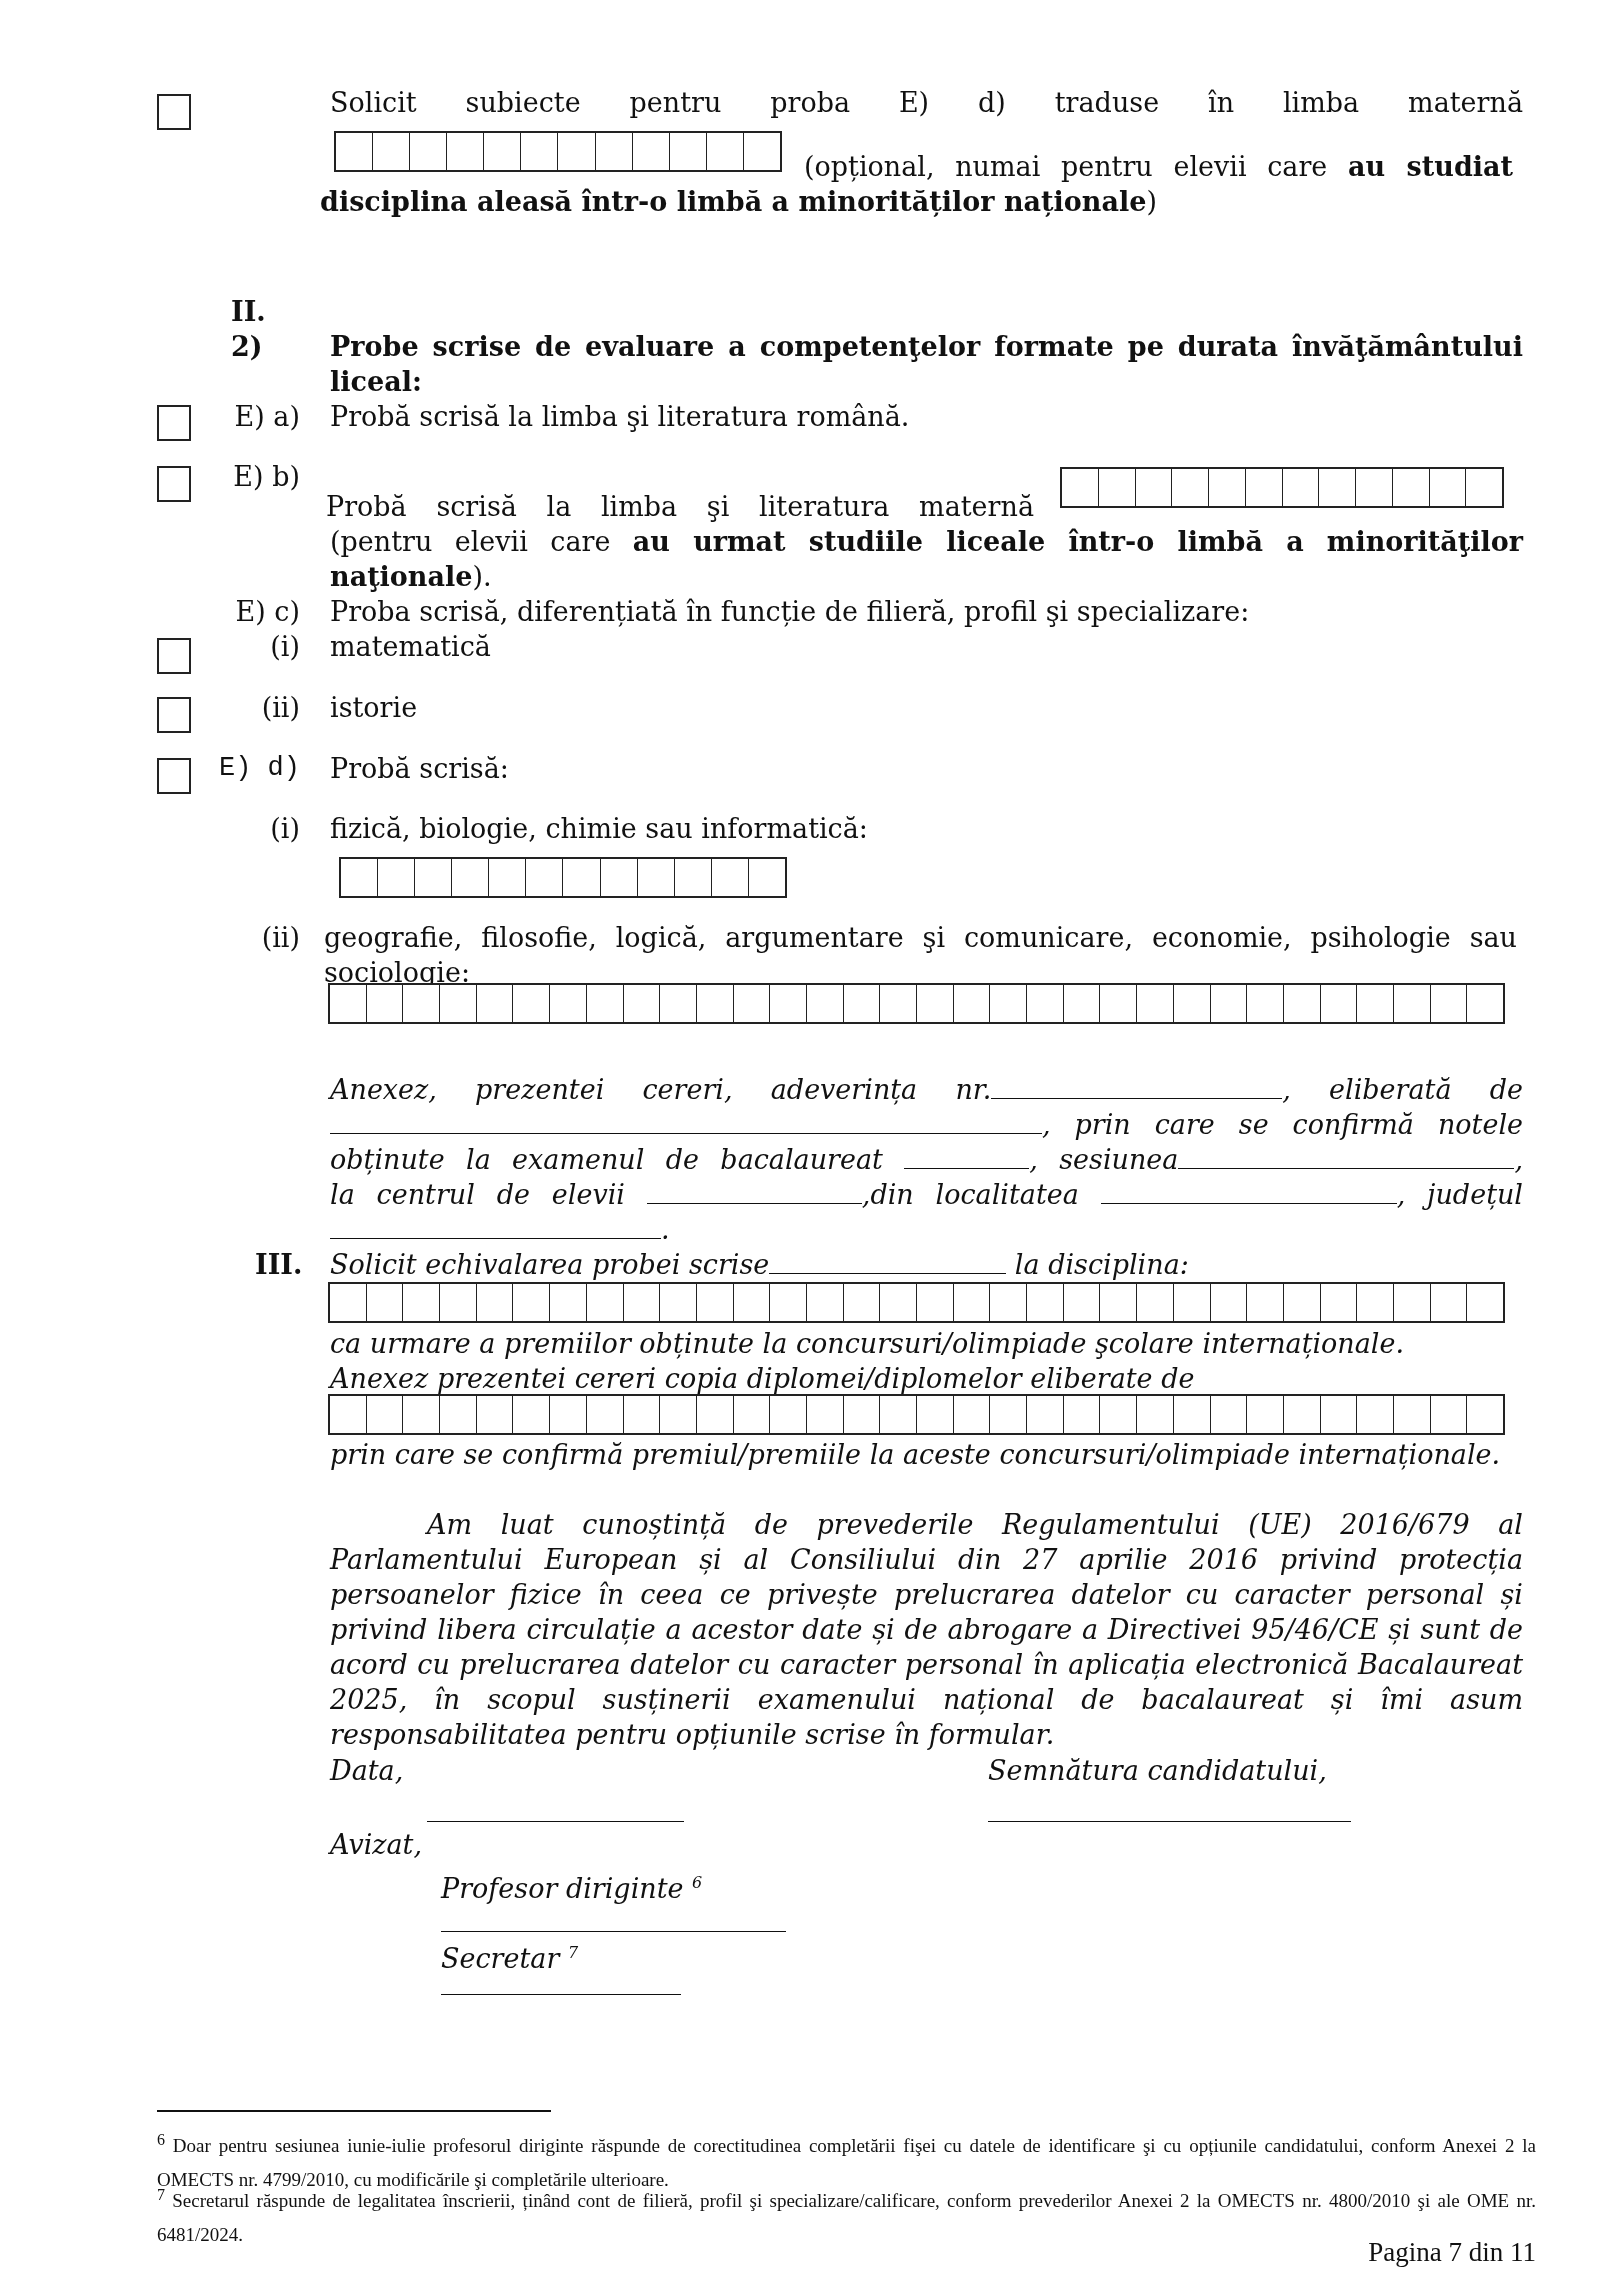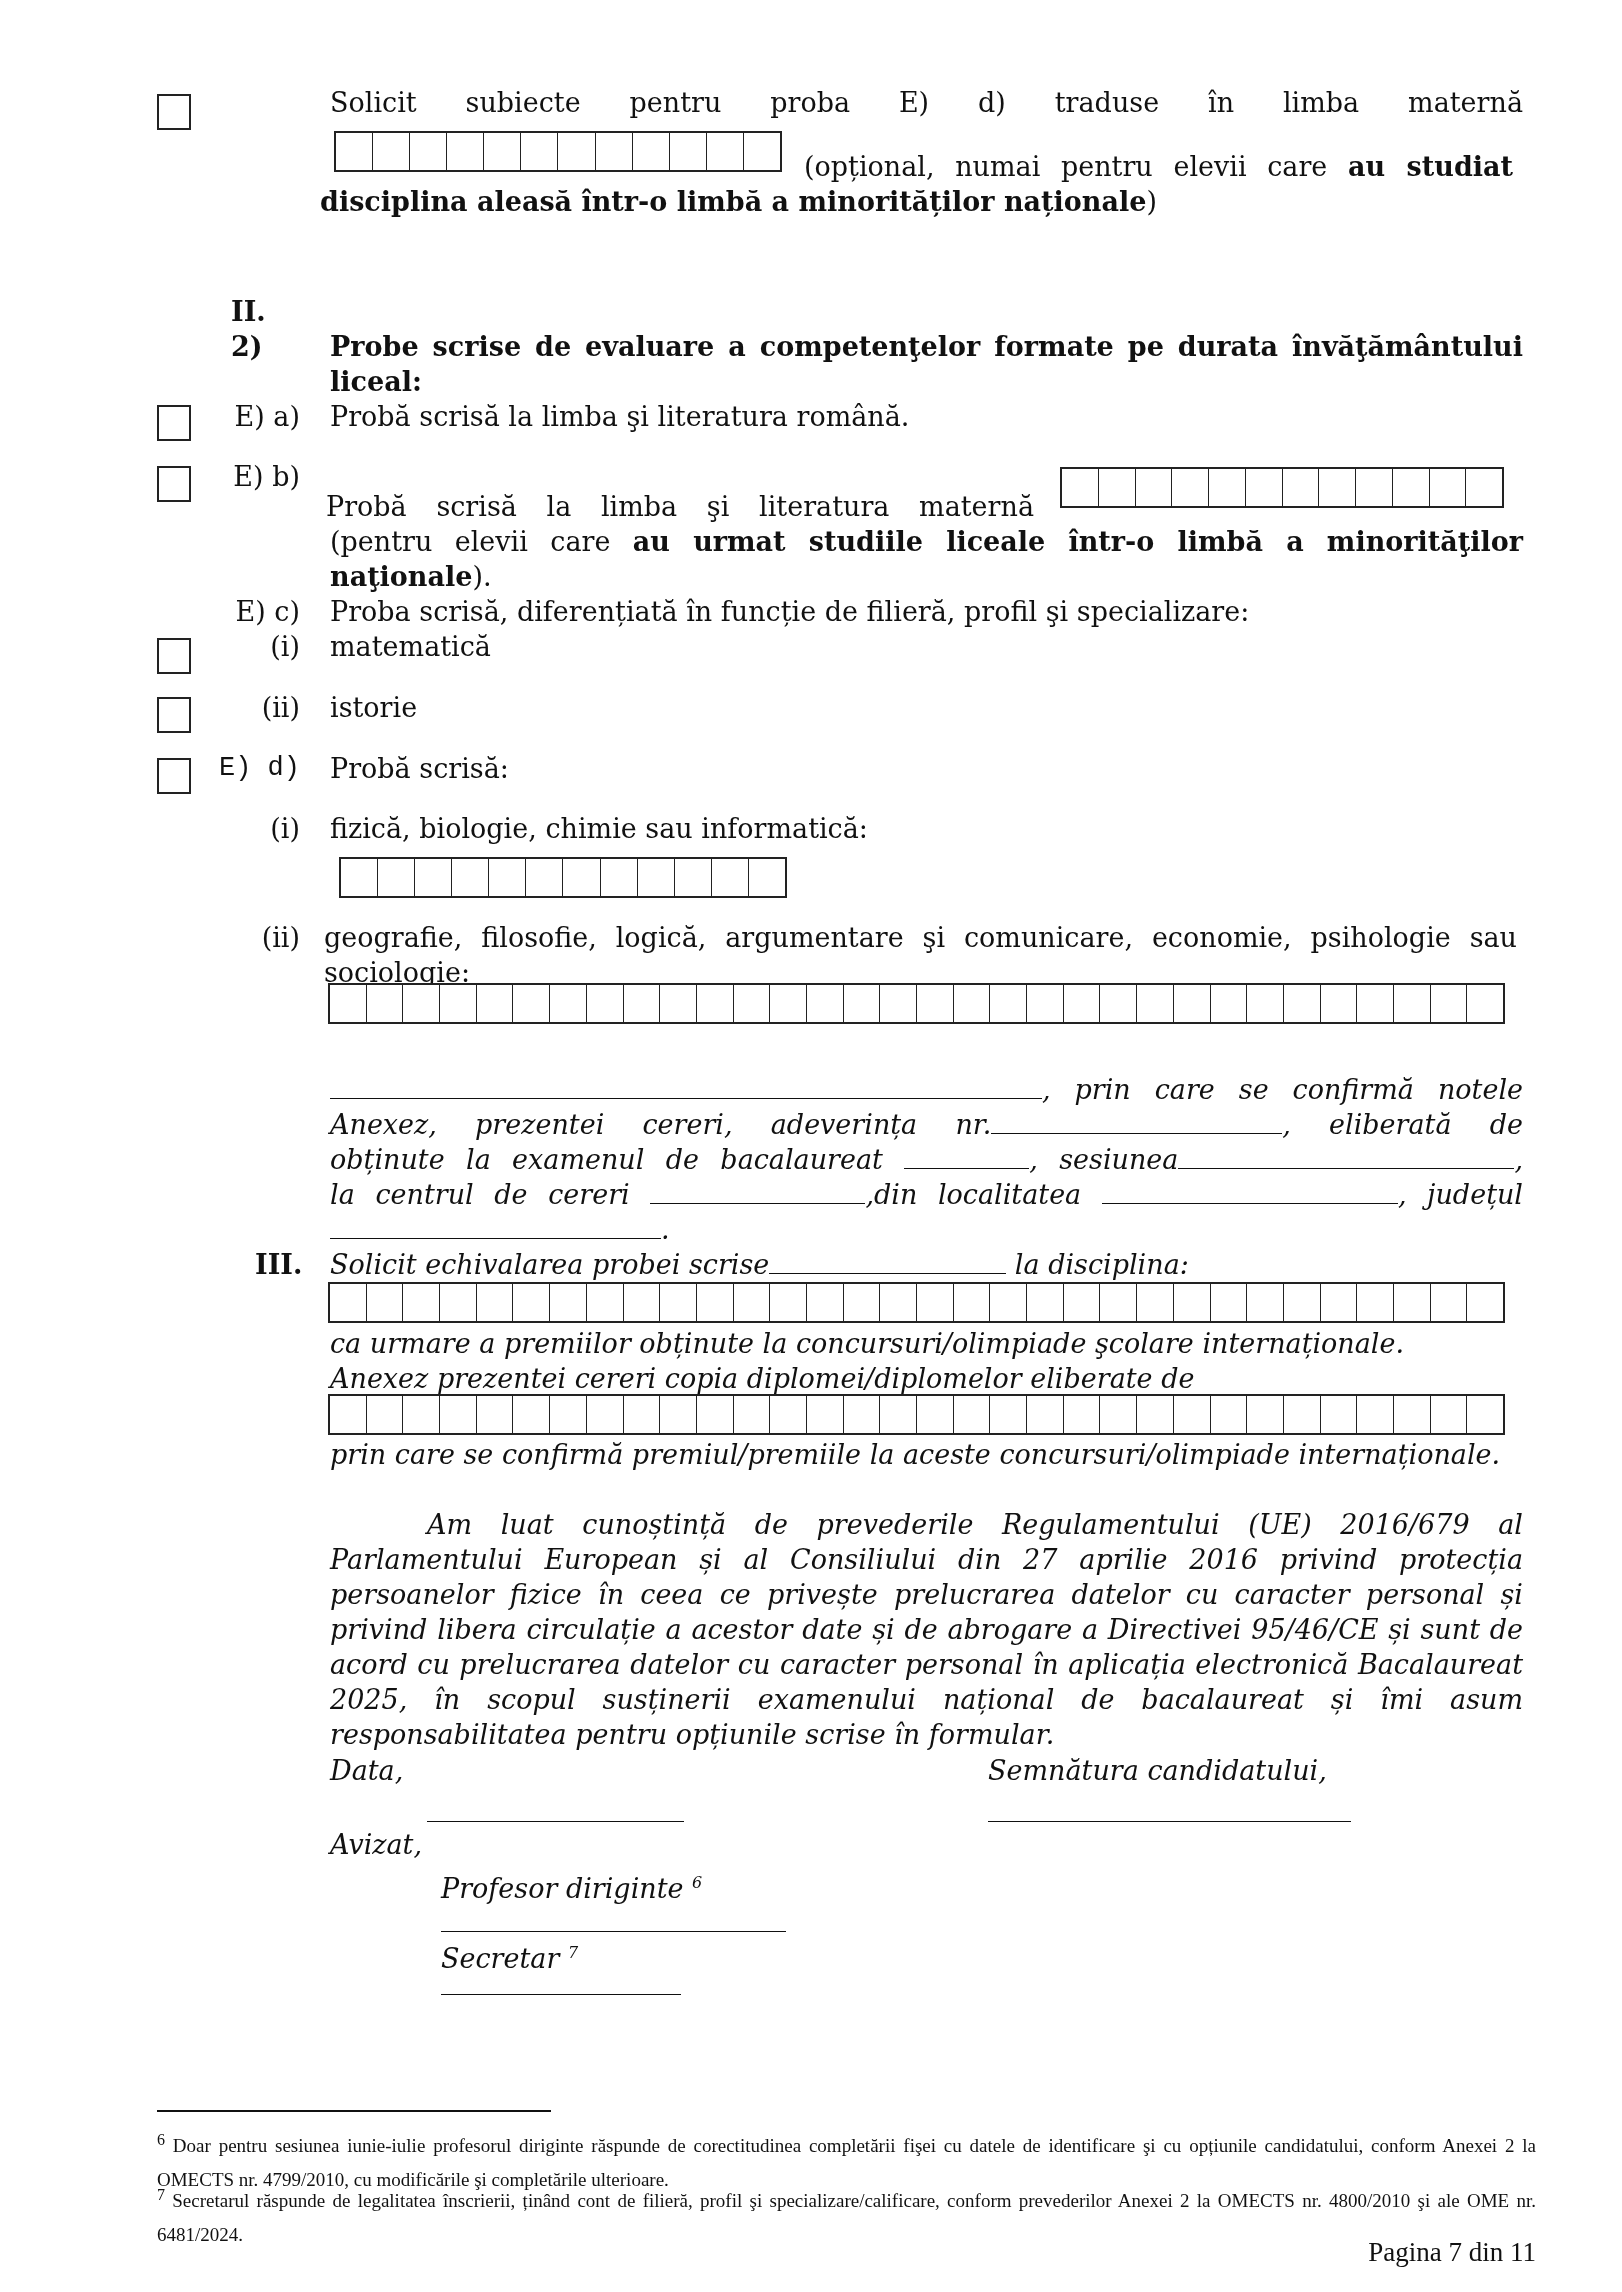--- a/index.html
+++ b/index.html
@@ -138,30 +138,30 @@
     <span></span>
     <span></span>
     <span></span>
     <span></span>
     <span></span>
     <span></span>
   </div>
 
 <div class="abs txt i" style="left:330px;top:1072px;width:1193px;">
   <div class="just">
+    <span>Anexez, prezentei cereri, adeverința nr.</span><span class="ul" style="width:291px;"></span><span>, eliberată de</span>
+  </div>
+  <div class="just">
     <span class="ul" style="width:712px;"></span><span>, prin care se confirmă notele</span>
   </div>
   <div class="just">
-    <span>Anexez, prezentei cereri, adeverința nr.</span><span class="ul" style="width:291px;"></span><span>, eliberată de</span>
-  </div>
-  <div class="just">
     <span>obținute la examenul de bacalaureat </span><span class="ul" style="width:125px;"></span><span>, sesiunea</span><span class="ul" style="width:336px;"></span><span>,</span>
   </div>
   <div class="just">
-    <span>la centrul de cereri </span><span class="ul" style="width:215px;"></span><span>,din localitatea </span><span class="ul" style="width:296px;"></span><span>, județul</span>
+    <span>la centrul de elevii </span><span class="ul" style="width:215px;"></span><span>,din localitatea </span><span class="ul" style="width:296px;"></span><span>, județul</span>
   </div>
   <div>
     <span class="ul" style="width:331px;"></span><span>.</span>
   </div>
 </div>
 
 <div class="abs txt b" style="left:255px;top:1247px;">III.</div>
 <div class="abs txt i" style="left:330px;top:1247px;">
   <span>Solicit echivalarea probei scrise</span><span class="ul" style="width:237px;"></span><span> la disciplina:</span>
 </div>

